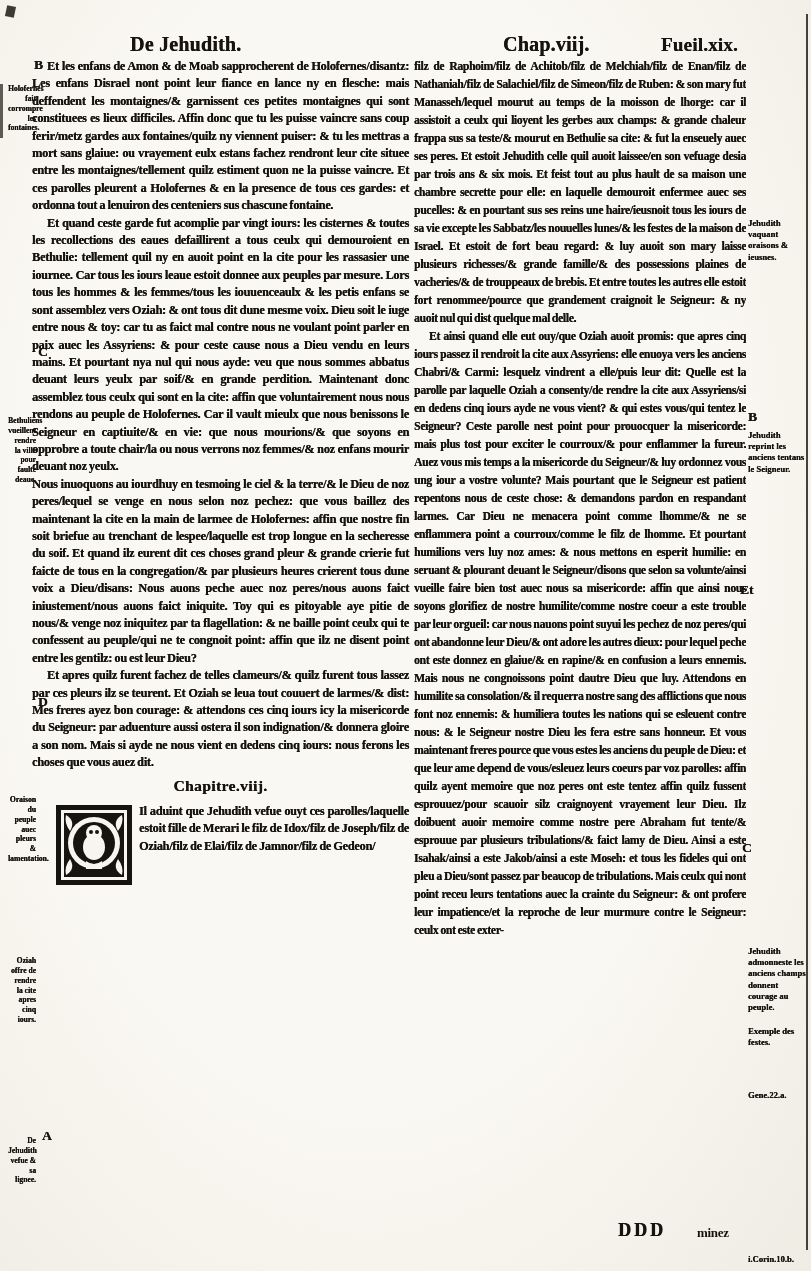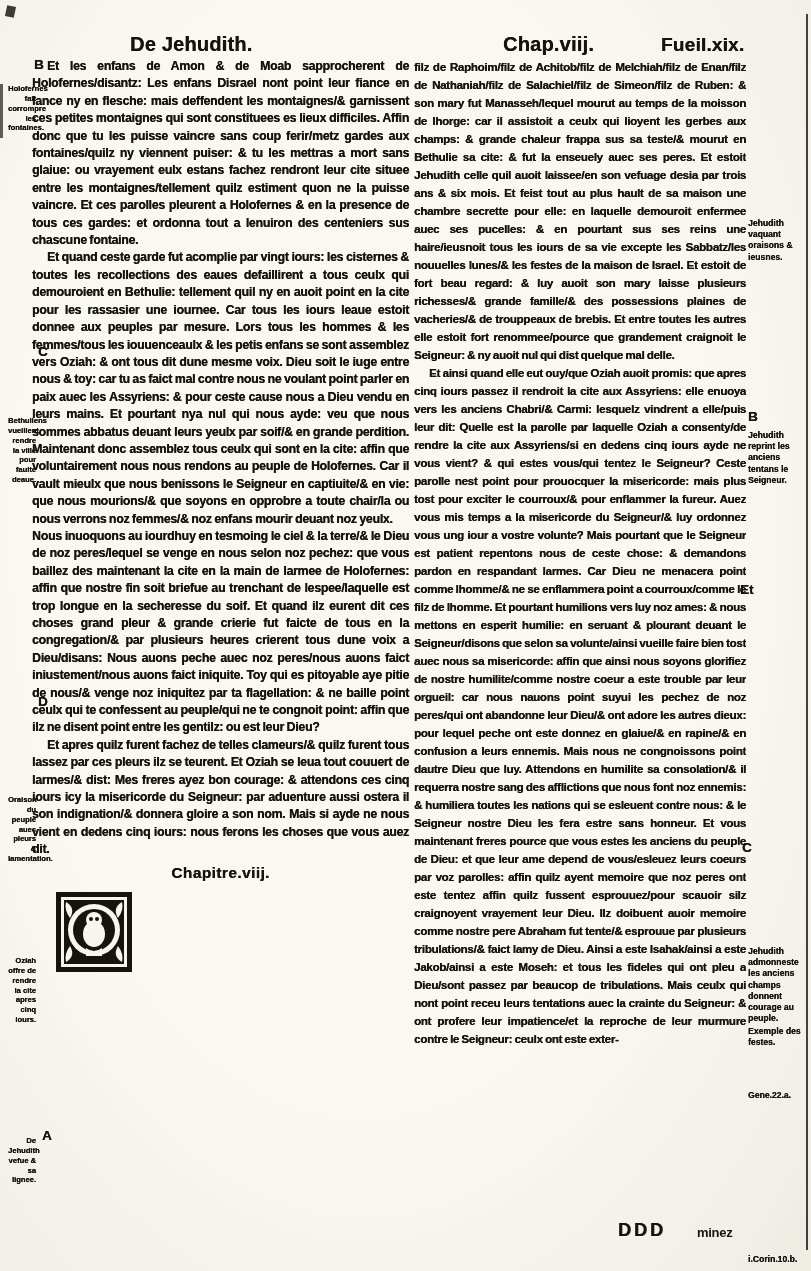--- a/index.html
+++ b/index.html
@@ -1,19 +1,19 @@
 <!DOCTYPE html>
 <html><head>
 <meta charset="utf-8">
 <style>
   html,body{margin:0;padding:0;background:#e8e6df;}
   .page{
     position:relative; width:811px; height:1271px; overflow:hidden;
     background:radial-gradient(ellipse at 45% 42%, #faf8f2 55%, #efece4 100%);
-    font-family:Liberation Sans, sans-serif; color:#17130e;
+    font-family:Liberation Serif, serif; color:#17130e;
   }
   .hdr{position:absolute; font-weight:700; font-size:20px; letter-spacing:.2px; white-space:nowrap; text-shadow:.3px 0 0 currentColor;}
   #hdr-left{left:130px; top:33px;}
   #hdr-center{left:503px; top:33px;}
   #hdr-right{left:661px; top:34px; font-size:19px;}
   .col{position:absolute; top:58px; text-align:justify; font-weight:700; text-shadow:.25px 0 0 currentColor;}
   #left-col{left:32px; width:377px; height:1180px; font-size:12.3px; line-height:17.4px; letter-spacing:-.25px; word-spacing:-.6px;}
   #right-col{left:414px; width:332px; height:1160px; font-size:11.6px; line-height:18px; letter-spacing:-.3px; word-spacing:-.6px; overflow:hidden;}
   .para{margin:0; padding:0;}
   .para.indent{text-indent:15px;}
@@ -59,20 +59,21 @@
           <circle cx="38" cy="28" r="8" fill="#f7f5f0"></circle>
           <circle cx="35" cy="27" r="2" fill="#17130e"></circle>
           <circle cx="41" cy="27" r="2" fill="#17130e"></circle>
           <path d="M30 56 Q38 62 46 56 L46 64 L30 64 Z" fill="#f7f5f0"></path>
           <path d="M10 10 Q20 16 14 26 Q8 18 10 10" fill="#f7f5f0"></path>
           <path d="M66 10 Q56 16 62 26 Q68 18 66 10" fill="#f7f5f0"></path>
           <path d="M10 70 Q20 64 14 54 Q8 62 10 70" fill="#f7f5f0"></path>
           <path d="M66 70 Q56 64 62 54 Q68 62 66 70" fill="#f7f5f0"></path>
         </svg>
       </span>
+      <span>Il aduint que Jehudith vefue ouyt ces parolles/laquelle estoit fille de Merari le filz de Idox/filz de Joseph/filz de Oziah/filz de Elai/filz de Jamnor/filz de Gedeon/</span>
     </p>
   </div>
 
   <div class="col" id="right-col">
     <div id="right-paras">
         <p class="para">filz de Raphoim/filz de Achitob/filz de Melchiah/filz de Enan/filz de Nathaniah/filz de Salachiel/filz de Simeon/filz de Ruben: &amp; son mary fut Manasseh/lequel mourut au temps de la moisson de lhorge: car il assistoit a ceulx qui lioyent les gerbes aux champs: &amp; grande chaleur frappa sus sa teste/&amp; mourut en Bethulie sa cite: &amp; fut la enseuely auec ses peres. Et estoit Jehudith celle quil auoit laissee/en son vefuage desia par trois ans &amp; six mois. Et feist tout au plus hault de sa maison une chambre secrette pour elle: en laquelle demouroit enfermee auec ses pucelles: &amp; en pourtant sus ses reins une haire/ieusnoit tous les iours de sa vie excepte les Sabbatz/les nouuelles lunes/&amp; les festes de la maison de Israel. Et estoit de fort beau regard: &amp; luy auoit son mary laisse plusieurs richesses/&amp; grande famille/&amp; des possessions plaines de vacheries/&amp; de trouppeaux de brebis. Et entre toutes les autres elle estoit fort renommee/pource que grandement craignoit le Seigneur: &amp; ny auoit nul qui dist quelque mal delle.</p>
         <p class="para indent">Et ainsi quand elle eut ouy/que Oziah auoit promis: que apres cinq iours passez il rendroit la cite aux Assyriens: elle enuoya vers les anciens Chabri/&amp; Carmi: lesquelz vindrent a elle/puis leur dit: Quelle est la parolle par laquelle Oziah a consenty/de rendre la cite aux Assyriens/si en dedens cinq iours ayde ne vous vient? &amp; qui estes vous/qui tentez le Seigneur? Ceste parolle nest point pour prouocquer la misericorde: mais plus tost pour exciter le courroux/&amp; pour enflammer la fureur. Auez vous mis temps a la misericorde du Seigneur/&amp; luy ordonnez vous ung iour a vostre volunte? Mais pourtant que le Seigneur est patient repentons nous de ceste chose: &amp; demandons pardon en respandant larmes. Car Dieu ne menacera point comme lhomme/&amp; ne se enflammera point a courroux/comme le filz de lhomme. Et pourtant humilions vers luy noz ames: &amp; nous mettons en esperit humilie: en seruant &amp; plourant deuant le Seigneur/disons que selon sa volunte/ainsi vueille faire bien tost auec nous sa misericorde: affin que ainsi nous soyons glorifiez de nostre humilite/comme nostre coeur a este trouble par leur orgueil: car nous nauons point suyui les pechez de noz peres/qui ont abandonne leur Dieu/&amp; ont adore les autres dieux: pour lequel peche ont este donnez en glaiue/&amp; en rapine/&amp; en confusion a leurs ennemis. Mais nous ne congnoissons point dautre Dieu que luy. Attendons en humilite sa consolation/&amp; il requerra nostre sang des afflictions que nous font noz ennemis: &amp; humiliera toutes les nations qui se esleuent contre nous: &amp; le Seigneur nostre Dieu les fera estre sans honneur. Et vous maintenant freres pource que vous estes les anciens du peuple de Dieu: et que leur ame depend de vous/esleuez leurs coeurs par voz parolles: affin quilz ayent memoire que noz peres ont este tentez affin quilz fussent esprouuez/pour scauoir silz craignoyent vrayement leur Dieu. Ilz doibuent auoir memoire comme nostre pere Abraham fut tente/&amp; esprouue par plusieurs tribulations/&amp; faict lamy de Dieu. Ainsi a este Isahak/ainsi a este Jakob/ainsi a este Moseh: et tous les fideles qui ont pleu a Dieu/sont passez par beaucop de tribulations. Mais ceulx qui nont point receu leurs tentations auec la crainte du Seigneur: &amp; ont profere leur impatience/et la reproche de leur murmure contre le Seigneur: ceulx ont este exter-</p>
       </div>
   </div>
 

